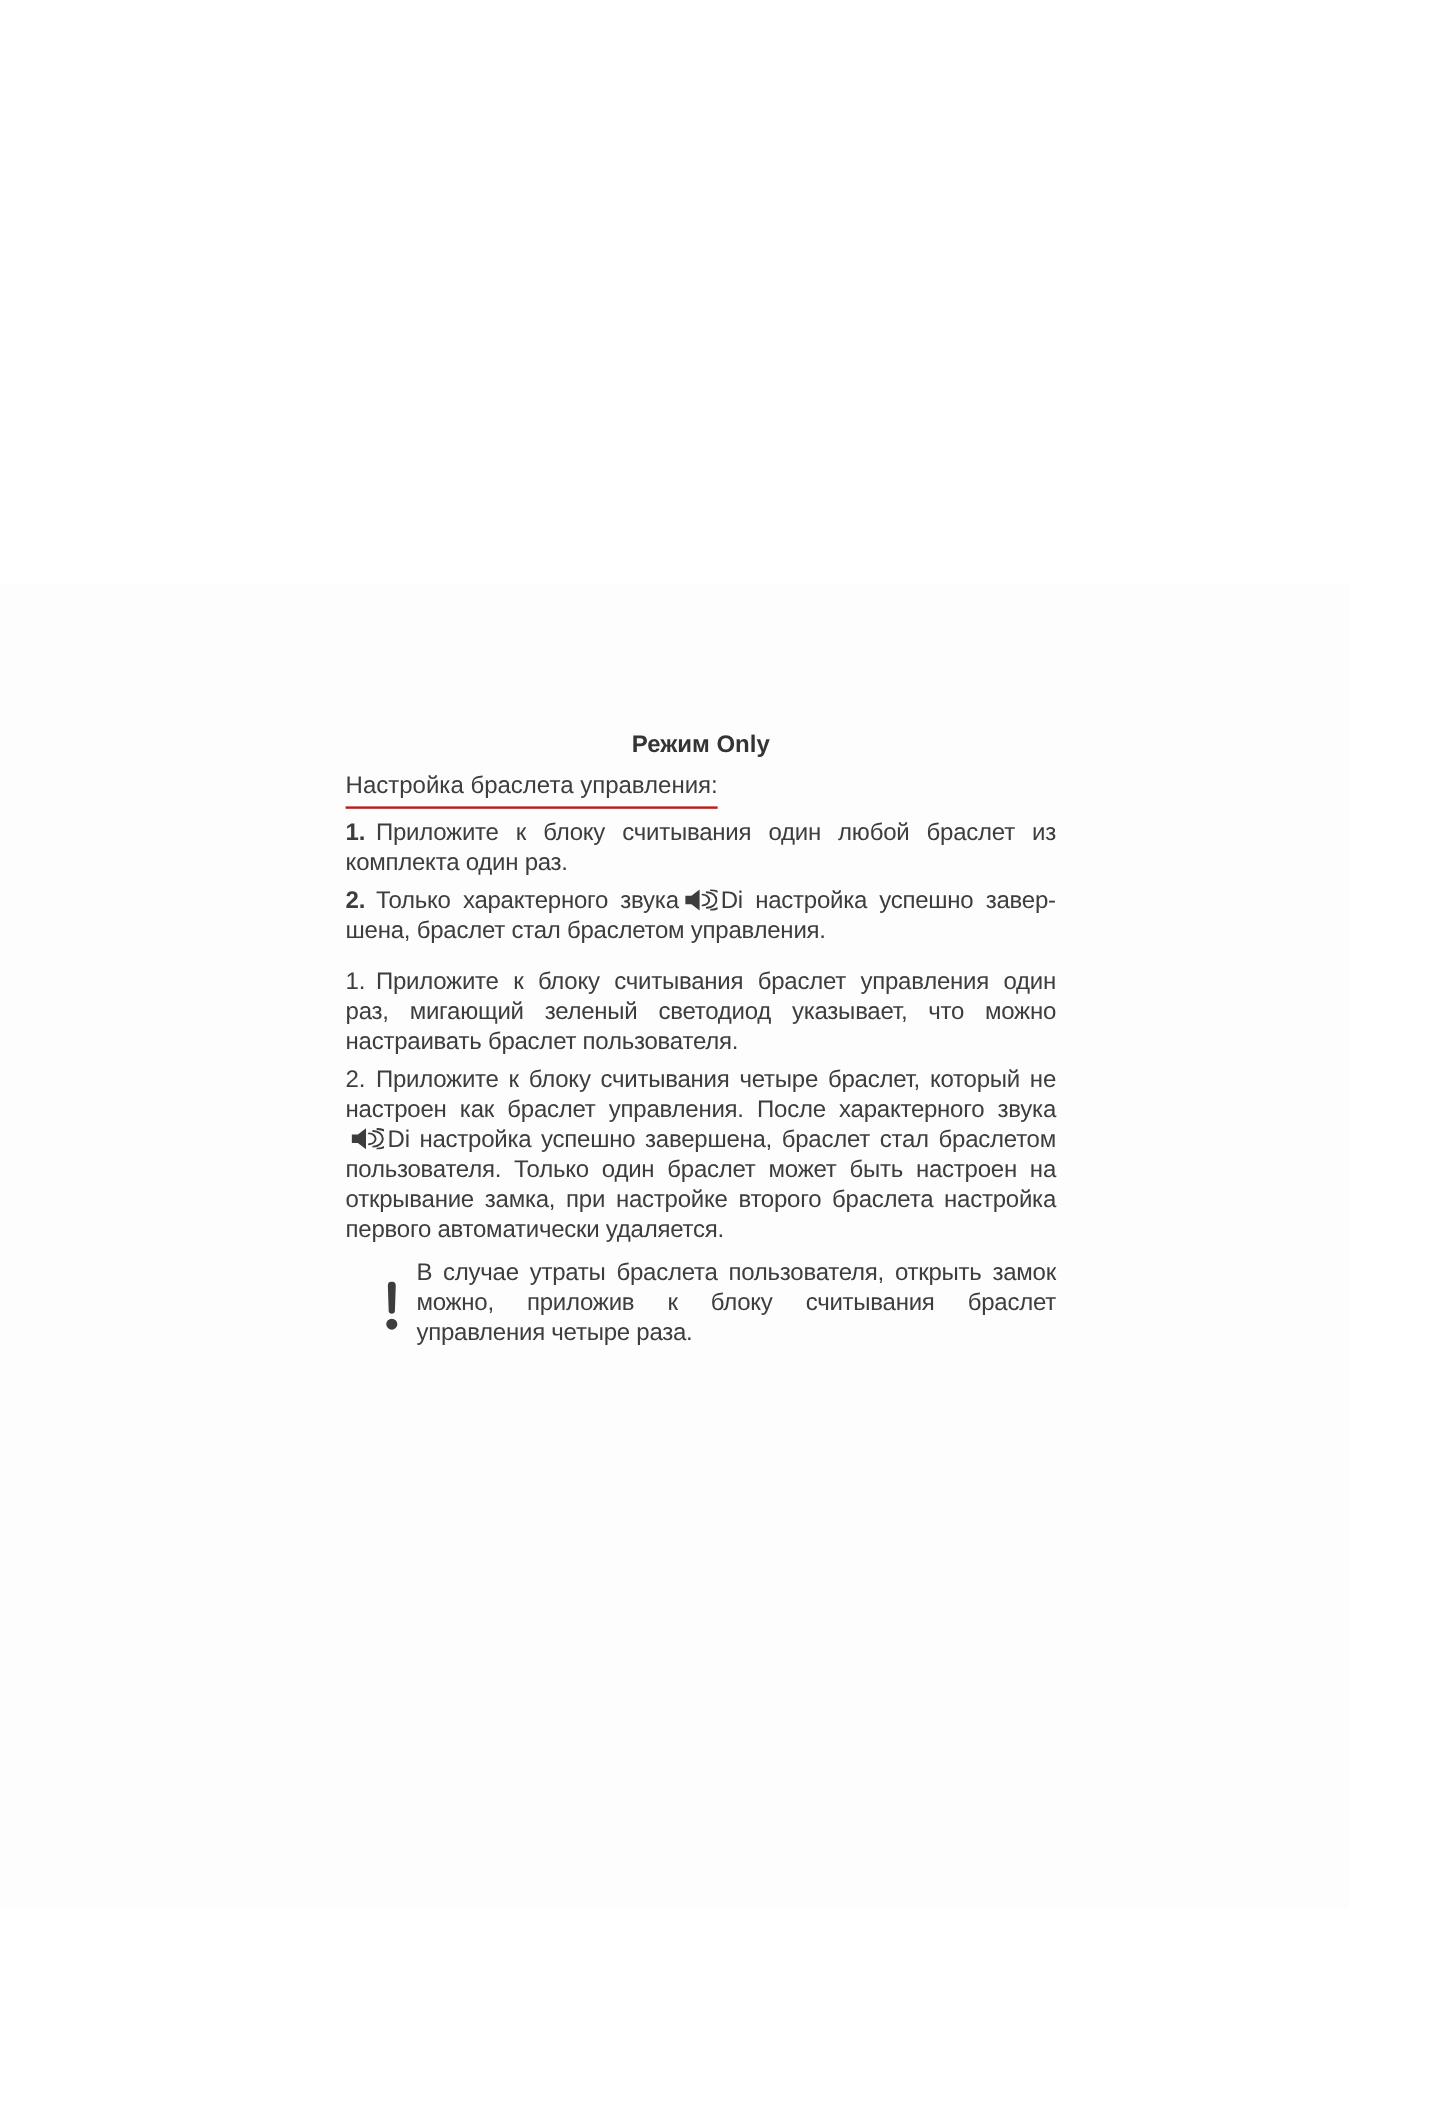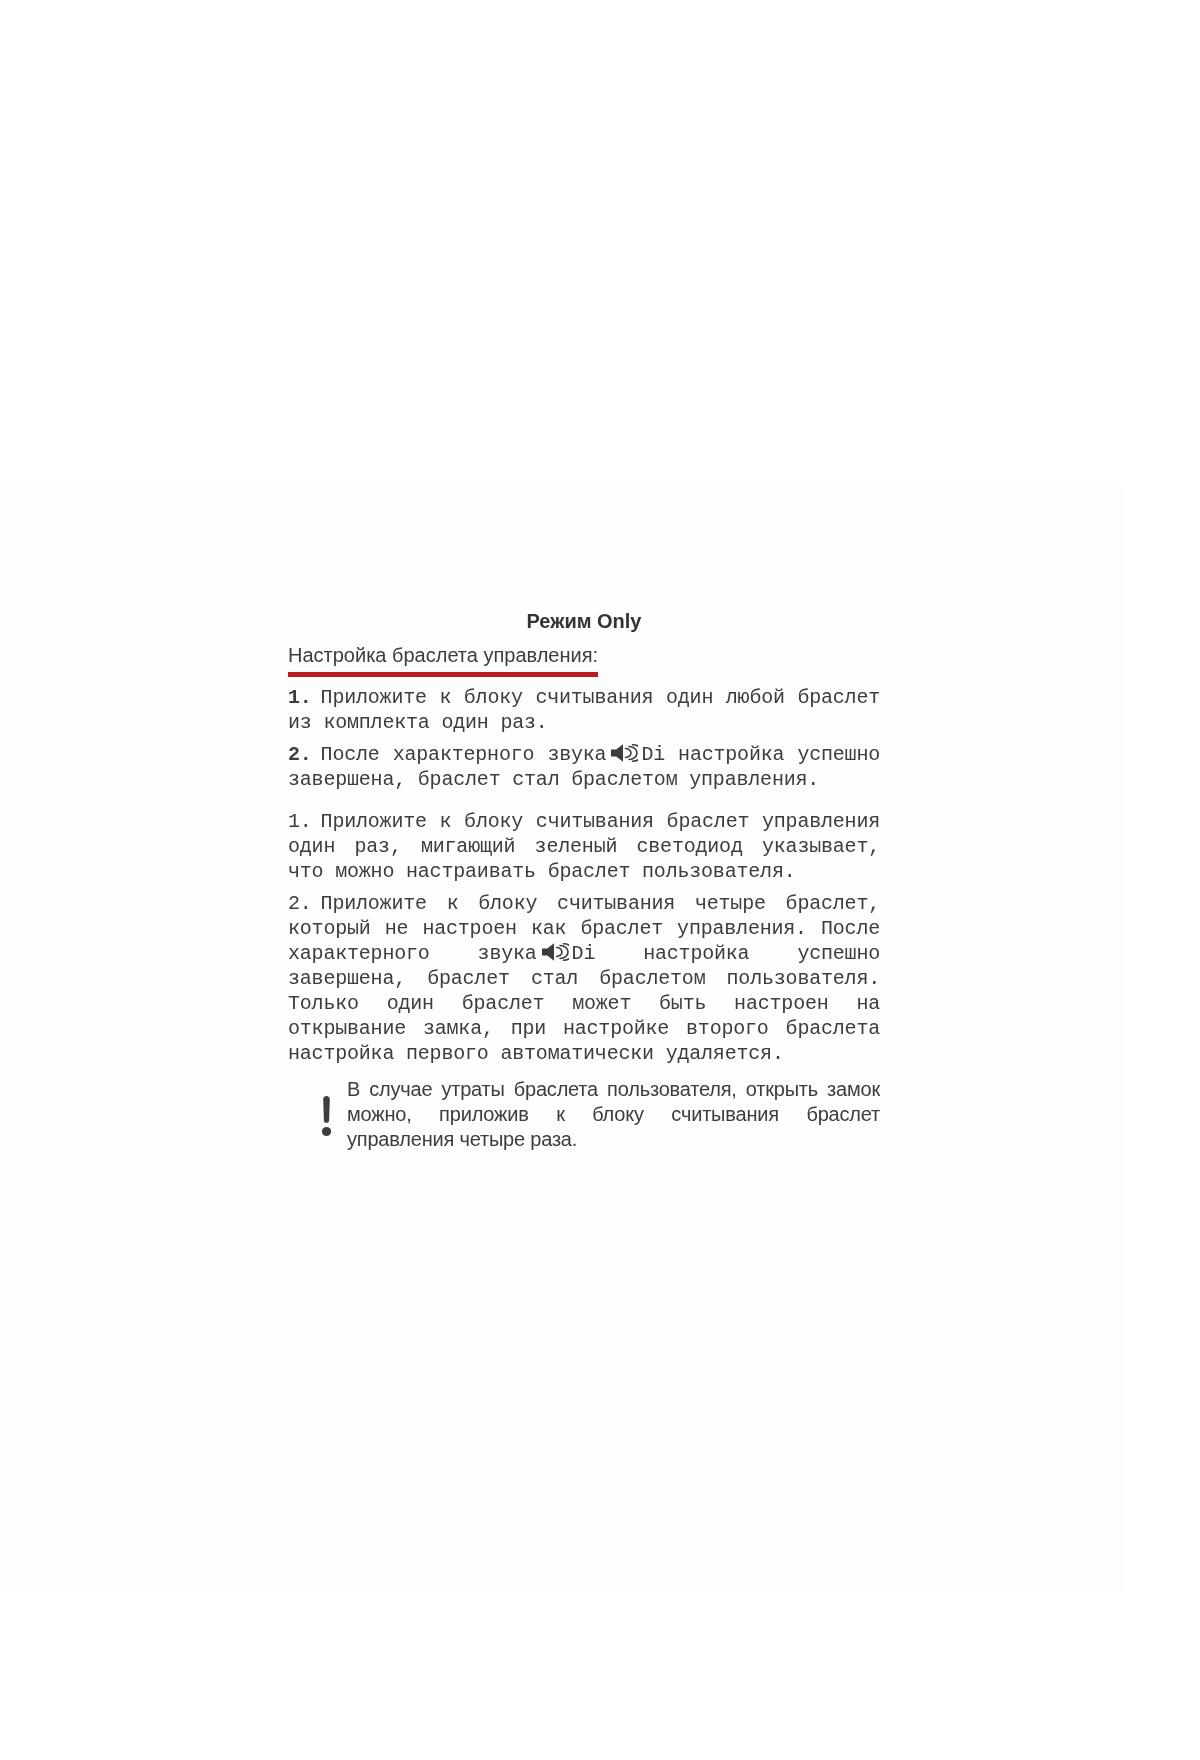--- a/index.html
+++ b/index.html
@@ -35,30 +35,29 @@
   }
   .section-heading {
     font-size: 20px;
     line-height: 25px;
     margin: 0 0 8px 0;
     font-weight: normal;
   }
   .section-heading .hd {
     display: inline-block;
     padding-bottom: 4px;
-    border-bottom: 5px solid #b91c1c;
+    border-bottom: 2px solid #b91c1c;
   }
   p.item {
     font-size: 20px;
     line-height: 25px;
     letter-spacing: -0.2px;
     margin: 0 0 4px 0;
     text-align: justify;
     hyphens: manual;
-    font-family: Liberation Mono, monospace;
   }
   p.item.gap-after { margin-bottom: 17px; }
   p.item.gap-small { margin-bottom: 7px; }
   p.item.gap-note { margin-bottom: 11px; }
   .num { display: inline-block; margin-right: 9px; }
   .num.bold { font-weight: bold; }
   .speaker {
     display: inline-block;
     vertical-align: -2px;
     margin: 0 3px 0 5px;
@@ -93,21 +92,21 @@
 
     <div class="section-heading">
       <span class="hd">Настройка браслета управления:</span>
     </div>
 
     <p class="item gap-small">
       <span class="num bold">1.</span><span>Приложите к блоку считывания один любой браслет из комплекта один раз.</span>
     </p>
 
     <p class="item gap-after">
-      <span class="num bold">2.</span><span>После характерного звука</span><svg class="speaker" width="27" height="18" viewBox="0 0 27 18" aria-hidden="true">
+      <span class="num bold">2.</span><span>Только характерного звука</span><svg class="speaker" width="27" height="18" viewBox="0 0 27 18" aria-hidden="true">
         <path d="M0,5.5 h5.2 L12,0.3 V17.7 L5.2,12.5 H0 Z" fill="#3d3d3f"></path>
         <path d="M14.5,4.5 a5.5,4.5 0 0 1 0,9" fill="none" stroke="#3d3d3f" stroke-width="1.6" stroke-linecap="round"></path>
         <path d="M18,2.5 a8,6.5 0 0 1 0,13" fill="none" stroke="#3d3d3f" stroke-width="1.6" stroke-linecap="round"></path>
         <path d="M21.5,0.8 a10.5,8.2 0 0 1 0,16.4" fill="none" stroke="#3d3d3f" stroke-width="1.6" stroke-linecap="round"></path>
       </svg><span>Di настройка успешно завер­шена, браслет стал браслетом управления.</span>
     </p>
 
 
     <p class="item gap-small">
       <span class="num">1.</span><span>Приложите к блоку считывания браслет управления один раз, мигающий зеленый светодиод указывает, что можно настраивать браслет пользователя.</span>

